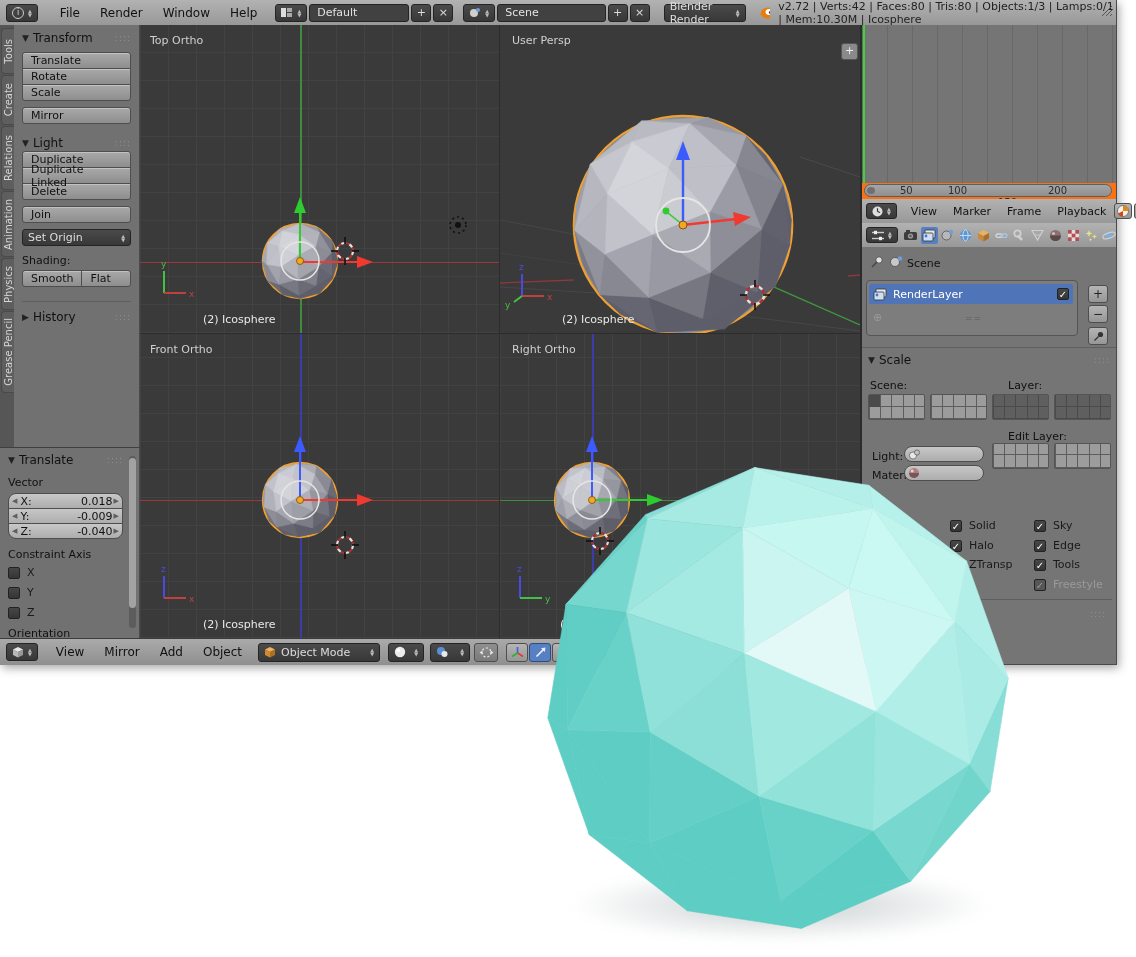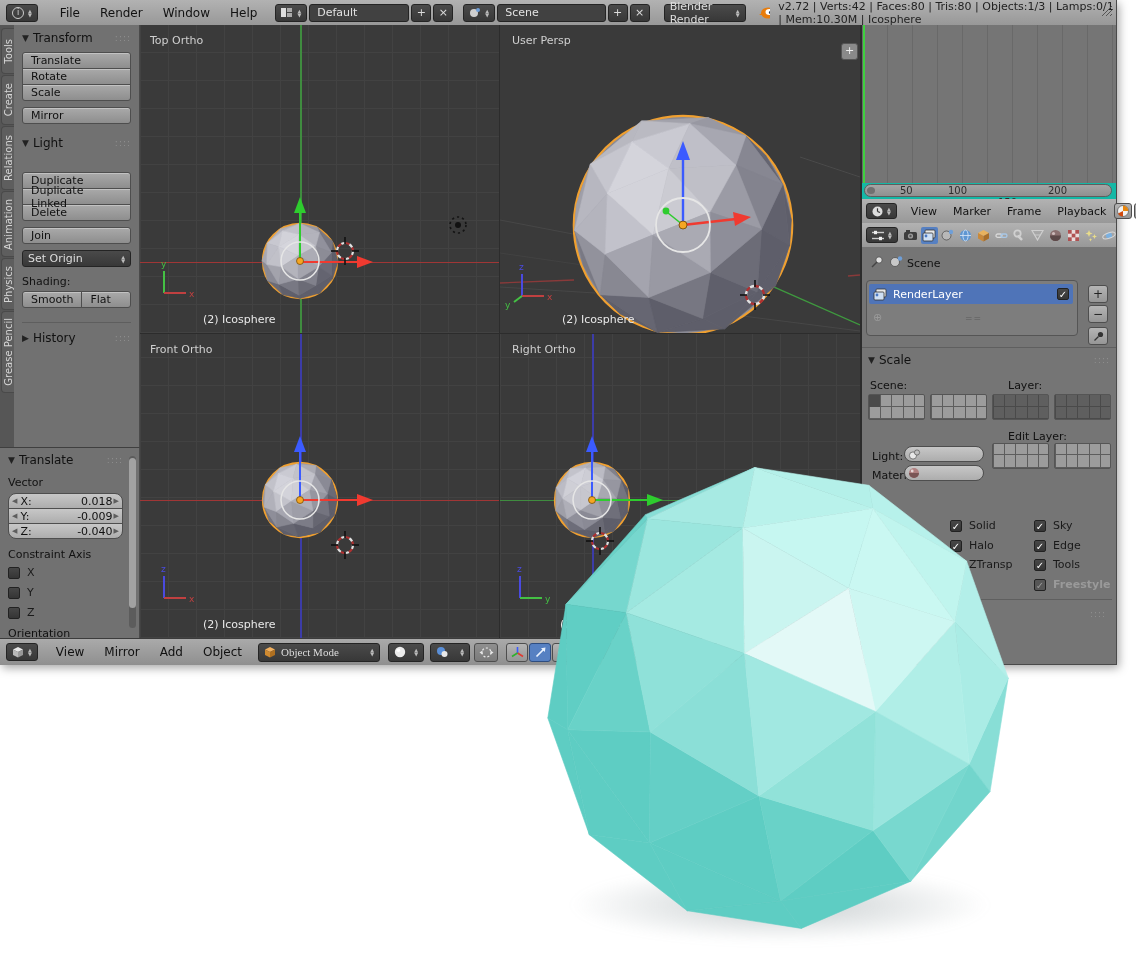--- a/index.html
+++ b/index.html
@@ -31,21 +31,21 @@
   
   .numfield{background:linear-gradient(#c7c7c7,#adadad);border:1px solid #4e4e4e;color:#111;height:16px;
             display:flex;align-items:center;padding:0 3px;box-sizing:border-box;}
   .nf-label{margin-left:3px;} .nf-val{margin-left:auto;margin-right:1px;}
   .nf-arr{font-size:7px;color:#5e5e5e;}
   
   .chk{display:flex;align-items:center;gap:7px;}
   .chkbox{width:12px;height:12px;background:linear-gradient(#474747,#353535);border:1px solid #222;border-radius:2px;
           color:#fff;font-size:10px;line-height:12px;text-align:center;box-sizing:border-box;}
   .chk.disabled .chkbox{color:#9a9a9a;background:#565656;}
-  .chk.disabled span.cl{color:#9a9a9a;font-weight:bold;}
+  .chk.disabled span.cl{color:#9a9a9a;}
   
   .vp{position:absolute;background:#3a3a3a;overflow:hidden;
       background-image:repeating-linear-gradient(90deg,#424242 0 1px,transparent 1px 28px),
                        repeating-linear-gradient(0deg,#424242 0 1px,transparent 1px 28px);}
   .vplabel{position:absolute;color:#cfcfcf;font-size:11px;}
   .objlabel{position:absolute;color:#e8e8e8;font-size:11px;}
   
   .lgrid{position:absolute;width:57px;height:26px;border:1px solid #555;border-radius:2px;box-sizing:border-box;
          background-image:repeating-linear-gradient(90deg,#5d5d5d 0 1px,transparent 1px 11.2px),
                           repeating-linear-gradient(0deg,#5d5d5d 0 1px,transparent 1px 12.5px);}
@@ -173,21 +173,21 @@
       </div>
       <div class="btn" style="margin-top:6px;">
           <span>Mirror</span>
         </div>
 
       <div style="display:flex;align-items:center;margin-top:12px;">
         <span class="tri">▼</span>
         <span class="ptitle">Light</span>
         <span class="grip" style="margin-left:auto;">::::</span>
       </div>
-      <div style="margin-top:22px;">
+      <div style="margin-top:1px;">
         <div class="btn grp-top">
             <span>Duplicate</span>
           </div>
         <div class="btn grp-mid">
             <span>Duplicate Linked</span>
           </div>
         <div class="btn grp-bot">
             <span>Delete</span>
           </div>
       </div>
@@ -568,21 +568,21 @@
       <div class="objlabel" style="left:60px;top:284px;">(2) Icosphere</div>
     </div>
 
     <div class="abs" style="left:499px;top:25px;width:1px;height:613px;background:#2c2c2c;"></div>
     <div class="abs" style="left:140px;top:333px;width:720px;height:1px;background:#2c2c2c;"></div>
     <div class="abs" style="left:860px;top:25px;width:2px;height:639px;background:#2c2c2c;"></div>
 
     <div class="abs tlgrid" style="left:862px;top:25px;width:254px;height:158px;">
       <div class="abs" style="left:1px;top:0;width:2px;height:158px;background:#3fd13f;"></div>
     </div>
-    <div class="abs" style="left:862px;top:183px;width:254px;height:16px;background:#14b8a6;">
+    <div class="abs" style="left:862px;top:183px;width:254px;height:16px;background:#f97316;">
       <div class="abs" style="left:2px;top:1px;width:248px;height:13px;background:linear-gradient(#a5a5a5,#909090);border-radius:7px;border:1px solid #5e5e5e;box-sizing:border-box;">
         <div class="abs" style="left:2px;top:2px;width:8px;height:7px;background:#707070;border-radius:50%;"></div>
       </div>
       <span class="abs" style="left:38px;top:2px;color:#2c2c2c;font-size:10px;">50</span>
       <span class="abs" style="left:86px;top:2px;color:#2c2c2c;font-size:10px;">100</span>
       <span class="abs" style="left:136px;top:14px;color:#2c2c2c;font-size:10px;">150</span>
       <span class="abs" style="left:186px;top:2px;color:#2c2c2c;font-size:10px;">200</span>
     </div>
     <div class="hbar abs" style="left:862px;top:199px;width:254px;height:24px;">
       <div class="dbtn" style="margin-left:4px;height:16px;">
@@ -829,21 +829,21 @@
       <span class="menu" style="margin-left:8px;">View</span>
       <span class="menu">Mirror</span>
       <span class="menu">Add</span>
       <span class="menu">Object</span>
       <div class="dbtn" style="margin-left:6px;width:122px;height:19px;">
         <svg width="12" height="12">
             <polygon points="6,1 11,3.5 6,6 1,3.5" fill="#f0b060"></polygon>
             <polygon points="1,3.5 6,6 6,11.5 1,9" fill="#d08a30"></polygon>
             <polygon points="11,3.5 6,6 6,11.5 11,9" fill="#b07020"></polygon>
           </svg>
-        <span style="margin-left:5px;font-family:Liberation Serif, serif;">Object Mode</span>
+        <span style="margin-left:5px;">Object Mode</span>
         <span class="step" style="margin-left:auto;">
             <span>▲</span>
             <span>▼</span>
           </span>
       </div>
       <div class="dbtn" style="margin-left:8px;width:36px;height:19px;">
         <svg width="12" height="12">
             <circle cx="6" cy="6" r="5.2" fill="#ececec"></circle>
             <circle cx="4.4" cy="4.2" r="1.8" fill="#fff"></circle>
           </svg>

